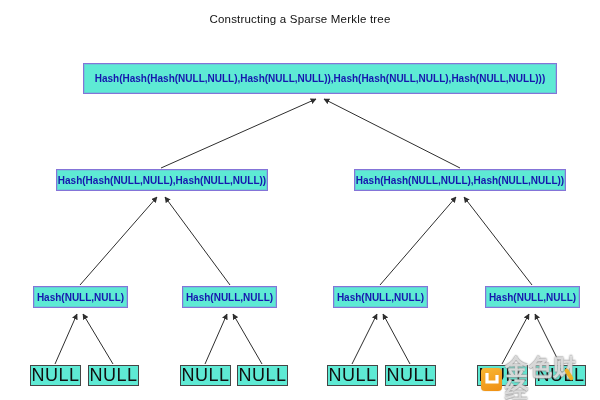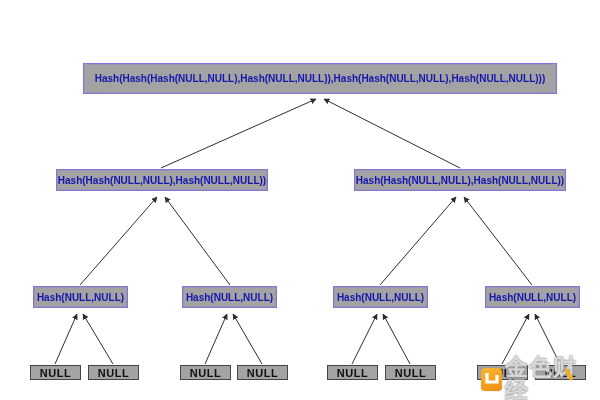--- a/index.html
+++ b/index.html
@@ -8,37 +8,37 @@
     font-family:"Liberation Sans", sans-serif; overflow:hidden;
   }
   .title {
     position:absolute; top:13px; left:0; width:600px; text-align:center;
     font-size:11.5px; color:#111111; letter-spacing:0.2px;
   }
   .edges { position:absolute; left:0; top:0; width:600px; height:400px; }
   .node {
     position:absolute; box-sizing:border-box;
     display:flex; align-items:center; justify-content:center;
-    background:#a3a3a3; white-space:nowrap; overflow:hidden;
+    background:#5eead4; white-space:nowrap; overflow:hidden;
   }
   .hash {
     border:1px solid #8474d8; color:#1616ae; font-weight:bold;
     box-shadow:0 0 0 1px rgba(132,116,216,0.25) inset;
   }
   .node-root  { left:83px;  top:63px;  width:474px; height:31px; font-size:10px; }
   .node-l2-0  { left:56px;  top:169px; width:212px; height:22px; font-size:10px; }
   .node-l2-1  { left:354px; top:169px; width:212px; height:22px; font-size:10px; }
   .node-l3    { top:286px; width:95px; height:22px; font-size:10px; }
   .node-l3-0  { left:33px; }
   .node-l3-1  { left:182px; }
   .node-l3-2  { left:333px; }
   .node-l3-3  { left:485px; }
   .leaf {
-    border:1px solid #454545; color:#111111; font-weight:700;
-    top:365px; width:51px; height:15px; font-size:11px; letter-spacing:0.5px;
+    border:1px solid #454545; color:#111111; font-weight:400;
+    top:365px; width:51px; height:21px; font-size:18px; letter-spacing:0.5px;
   }
   .leaf-0 { left:30px; }  .leaf-1 { left:88px; }
   .leaf-2 { left:180px; } .leaf-3 { left:237px; }
   .leaf-4 { left:327px; } .leaf-5 { left:385px; }
   .leaf-6 { left:477px; } .leaf-7 { left:535px; }
   .watermark {
     position:absolute; left:481px; top:366px; height:26px;
     display:flex; align-items:center; z-index:5;
   }
   .wm-logo {
@@ -55,20 +55,21 @@
   .wm-accent {
     position:absolute; left:86px; top:2px; width:4px; height:13px;
     background:#f2b01e; border-radius:2px; transform:rotate(-32deg); opacity:0.95;
   }
 </style>
 </head>
 <body>
 
 <div class="canvas">
 
+  <div class="title">Constructing a Sparse Merkle tree</div>
 
   <svg class="edges" width="600" height="400" viewBox="0 0 600 400">
     <defs>
       <marker id="arrow" viewBox="0 0 10 10" refX="9" refY="5" markerWidth="6" markerHeight="6" orient="auto-start-reverse">
         <path d="M0,0 L10,5 L0,10 z" fill="#2e2e2e"></path>
       </marker>
     </defs>
     <g stroke="#2e2e2e" stroke-width="1">
       <line x1="161" y1="168" x2="316" y2="99" marker-end="url(#arrow)"></line>
       <line x1="460" y1="168" x2="324" y2="99" marker-end="url(#arrow)"></line>

